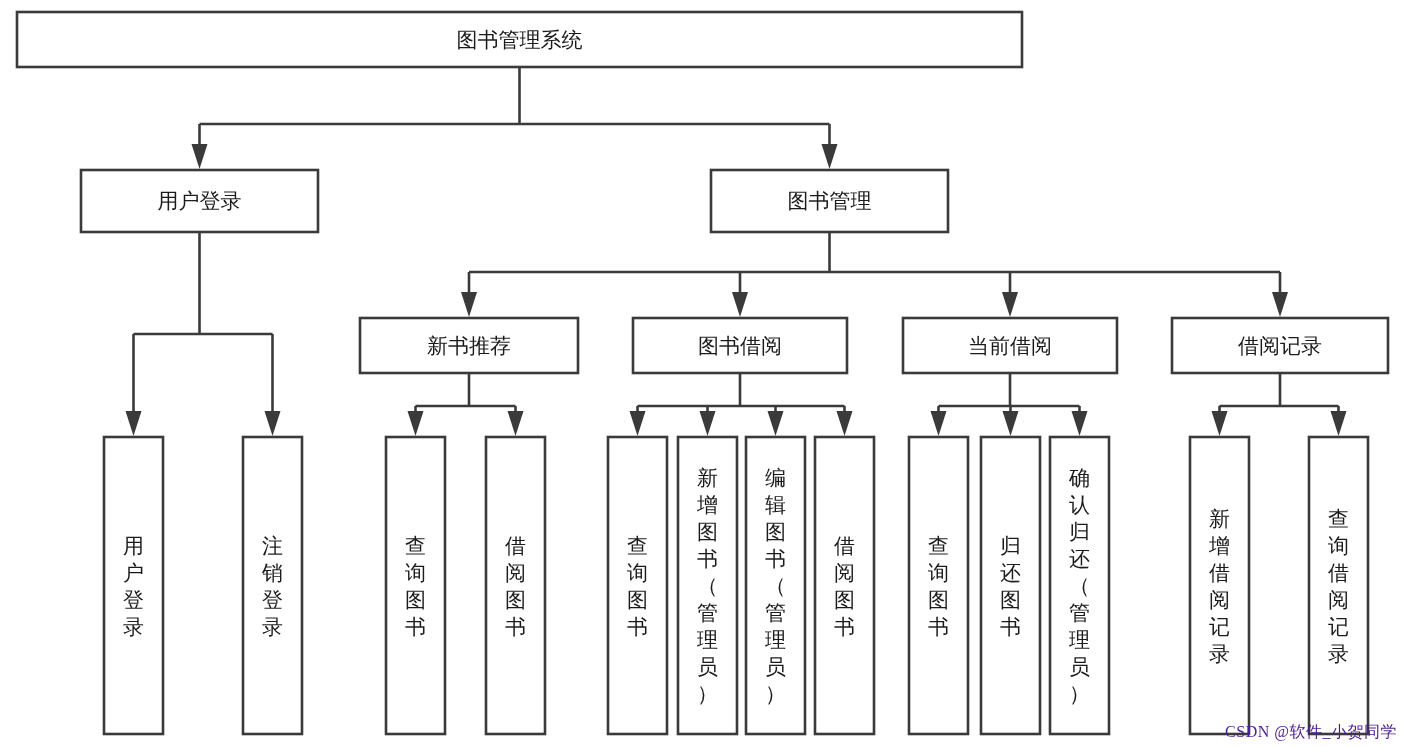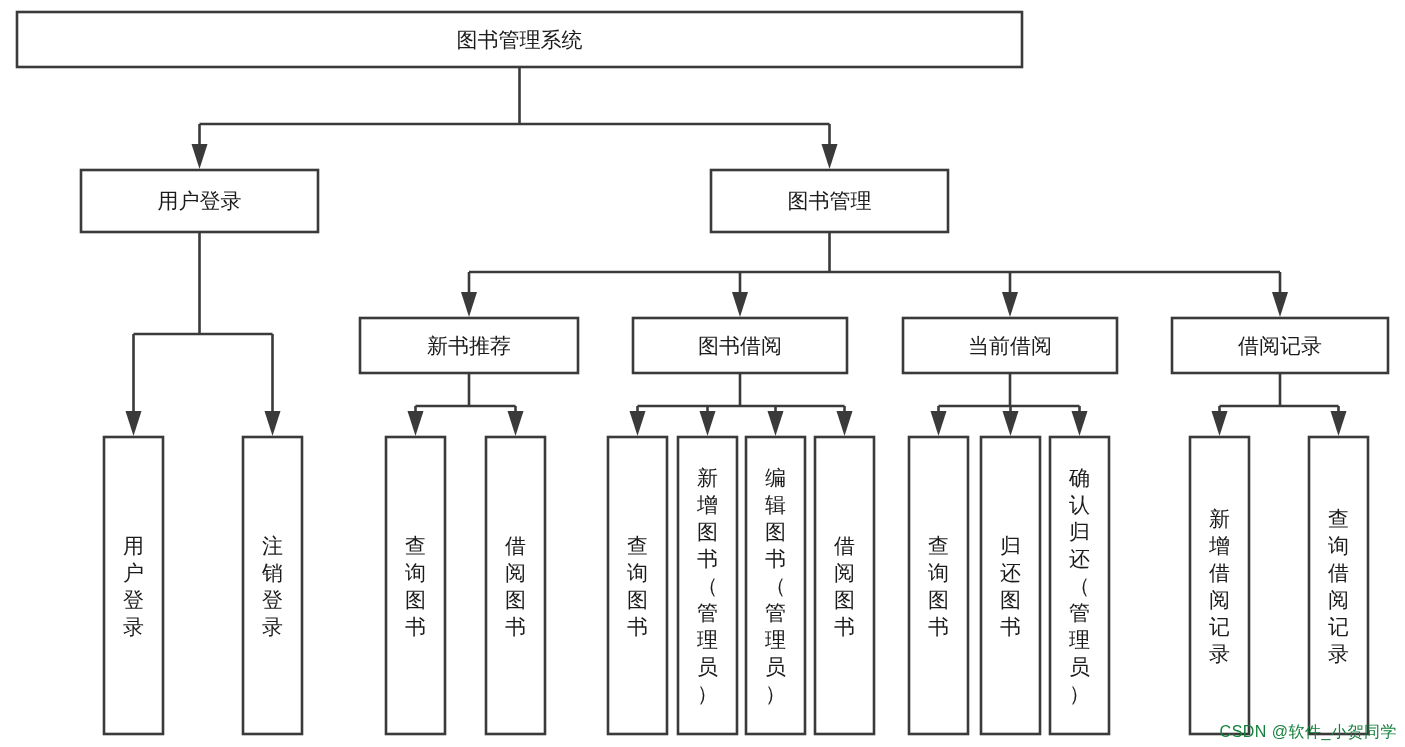--- a/index.html
+++ b/index.html
@@ -53,23 +53,23 @@
   .node-label-vertical {
     fill: #1b1b1b;
     font-family: "DejaVu Sans", "Liberation Sans", sans-serif;
     font-size: 21px;
     text-anchor: middle;
   }
   .watermark-text {
     position: absolute;
     right: 8px;
     bottom: 4px;
-    font-family: Liberation Sans, sans-serif;
+    font-family: Liberation Serif, serif;
     font-size: 16px;
-    color: #15803d;
+    color: #4c1d95;
     white-space: nowrap;
     letter-spacing: 0.5px;
   }
 </style>
 </head>
 <body>
 
 <div id="diagram-root">
   <svg id="flow-svg" viewBox="0 0 1405 747">
     <g id="edges-layer">

